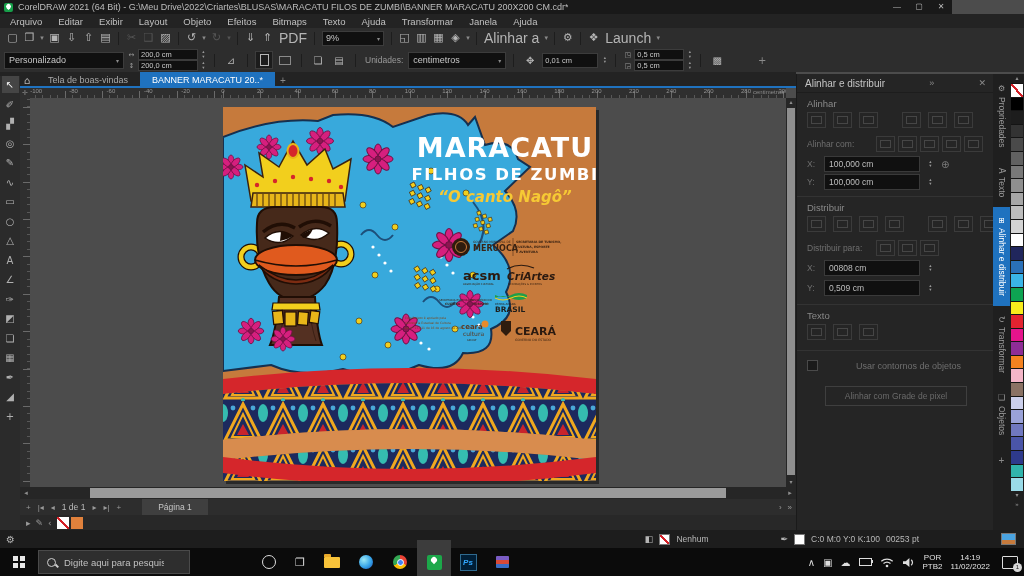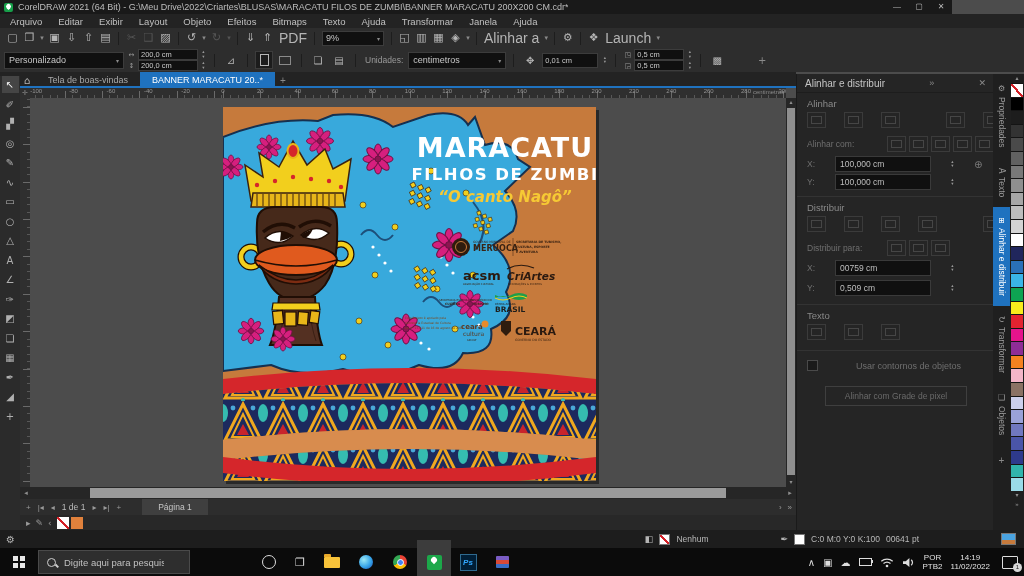--- a/index.html
+++ b/index.html
@@ -116,21 +116,21 @@
   .swatch.none::after{content:"";position:absolute;inset:0;
     background:linear-gradient(to top right,transparent 44%,#d42027 44%,#d42027 56%,transparent 56%);}
 
   
   #docker{position:absolute;left:796px;top:74px;width:197px;height:456px;background:#252525;
     border-left:1px solid #1a1a1a;font-size:9px;}
   .dtitle{position:absolute;left:0;top:0;right:0;height:18px;display:flex;align-items:center;
     padding:0 8px;color:#c5c5c5;font-size:10px;border-bottom:1px solid #1d1d1d;}
   .dtitle .dt-ico{margin-left:auto;color:#8a8a8a;font-size:9px;padding-left:8px;}
   .dsec{position:absolute;left:10px;color:#8a8a8a;font-size:9.5px;}
-  .drow{position:absolute;left:10px;display:flex;align-items:center;gap:18px;}
+  .drow{position:absolute;left:10px;display:flex;align-items:center;gap:7px;}
   .dicon{width:17px;height:14px;border:1px solid #454545;position:relative;opacity:.7;flex:0 0 auto;}
   .dicon::before{content:"";position:absolute;left:3px;top:3px;right:3px;bottom:3px;border:1px solid #555;}
   .dgap{width:10px;}
   .dlabel{color:#6f6f6f;font-size:8.5px;width:10px;}
   .dfield{width:86px;height:14px;background:#101010;border:1px solid #3a3a3a;color:#bfbfbf;
     font-size:8.5px;display:flex;align-items:center;padding:0 4px;}
   .ddiv{position:absolute;left:0;right:0;height:1px;background:#333;}
   .dcheck{width:9px;height:9px;background:#1a1a1a;border:1px solid #4a4a4a;}
   .dbutton{position:absolute;left:28px;width:140px;height:18px;border:1px solid #3f3f3f;color:#6a6a6a;
     display:flex;align-items:center;justify-content:center;font-size:8.5px;}
@@ -690,21 +690,21 @@
     <div class="drow" style="top:166px;">
       <span class="dlabel" style="width:62px;">Distribuir para:</span>
       <span style="display:flex;gap:3px;">
           <span class="dicon"></span>
           <span class="dicon"></span>
           <span class="dicon"></span>
         </span>
     </div>
     <div class="drow" style="top:186px;">
       <span class="dlabel">X:</span>
-      <span class="dfield">00759 cm</span>
+      <span class="dfield">00808 cm</span>
       <span class="stepper">
           <span>▴</span>
           <span>▾</span>
         </span>
     </div>
     <div class="drow" style="top:206px;">
       <span class="dlabel">Y:</span>
       <span class="dfield">0,509 cm</span>
       <span class="stepper">
           <span>▴</span>
@@ -789,21 +789,21 @@
   <div id="statusbar">
     <span class="gear">⚙</span>
     <span class="sb-right">
       <span class="sb-ico">◧</span>
       <span class="sb-swatch none"></span>
       <span>Nenhum</span>
       <span style="width:60px;"></span>
       <span class="sb-ico">✒</span>
       <span class="sb-swatch"></span>
       <span>C:0 M:0 Y:0 K:100</span>
-      <span>00641 pt</span>
+      <span>00253 pt</span>
       <span style="width:70px;"></span>
       <span class="sb-img"></span>
     </span>
   </div>
 
   <div id="taskbar">
     <span class="start">
       <span class="win-logo">
           <div></div>
           <div></div>

